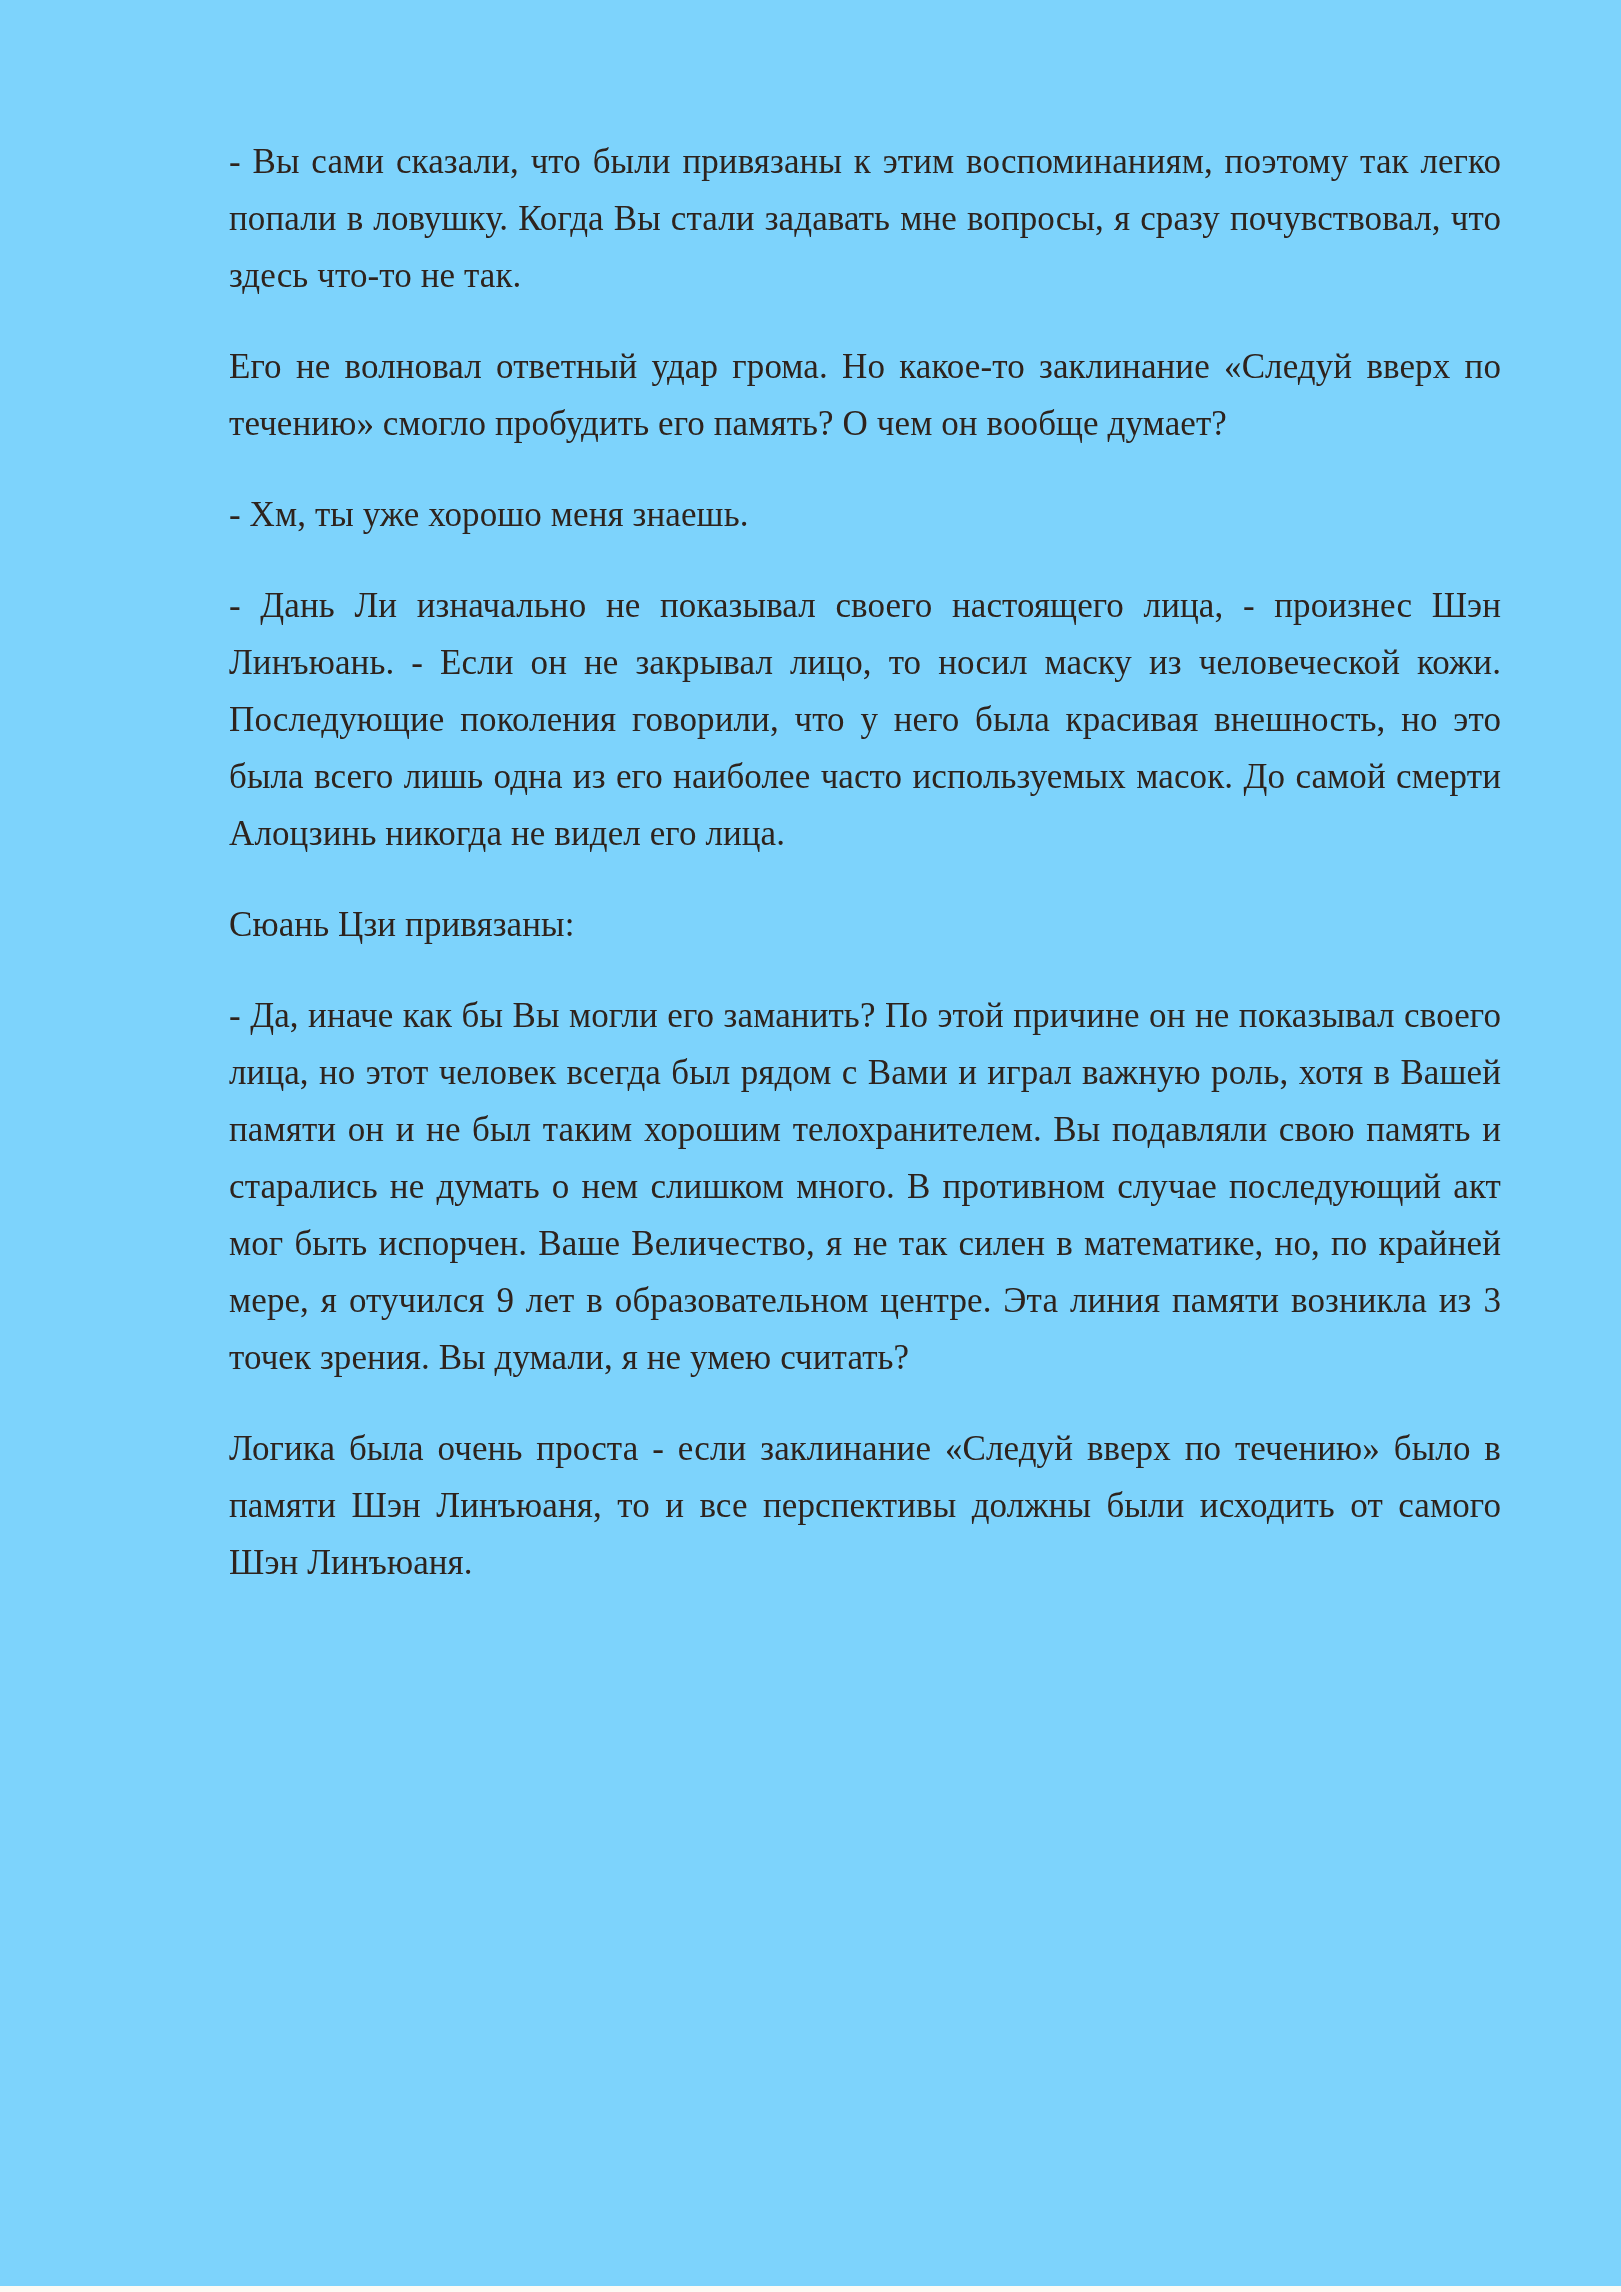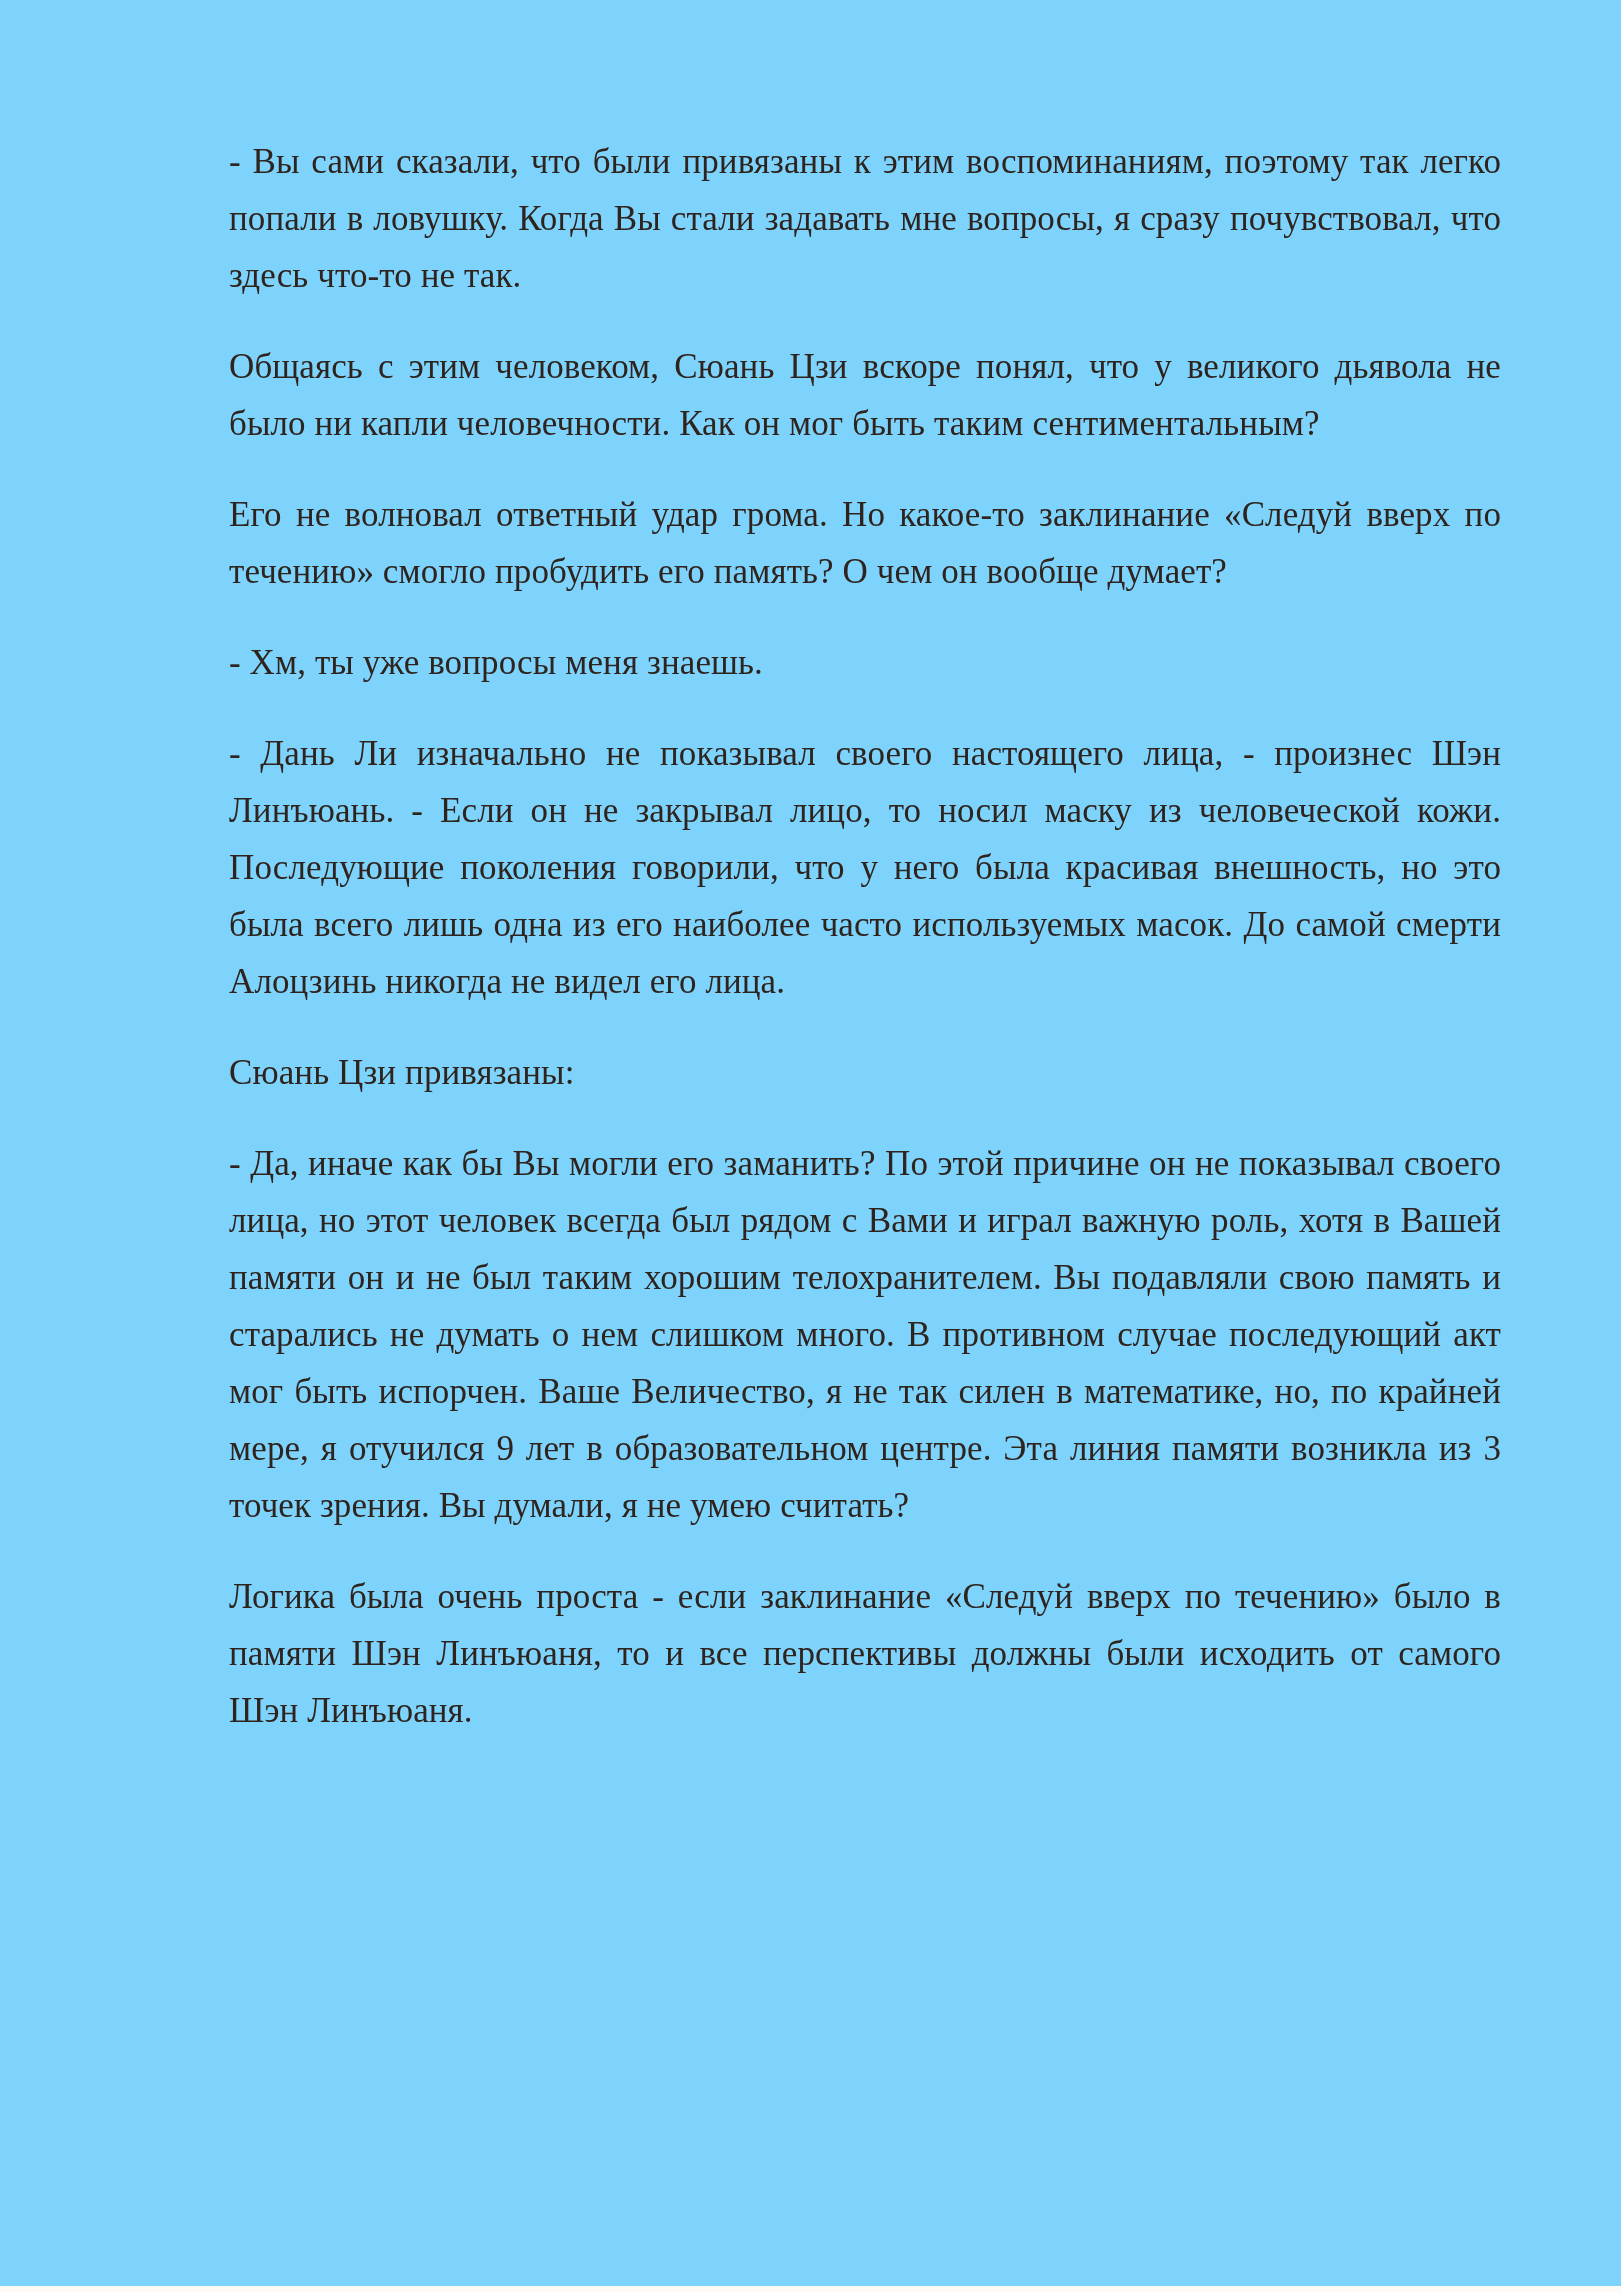--- a/index.html
+++ b/index.html
@@ -48,23 +48,22 @@
       height: 6.9px;
       background: #fdfaf4;
     }
   </style>
 </head>
 <body>
 
 <div class="page">
   <div class="text-column">
       <p class="para">- Вы сами сказали, что были привязаны к этим воспоминаниям, поэтому так легко попали в ловушку. Когда Вы стали задавать мне вопросы, я сразу почувствовал, что здесь что-то не так.</p>
-      <p class="para">Общаясь с этим человеком, Сюань Цзи вскоре понял, что у великого дьявола не было ни капли человечности. Как он мог быть таким сентиментальным?</p>
       <p class="para">Его не волновал ответный удар грома. Но какое-то заклинание «Следуй вверх по течению» смогло пробудить его память? О чем он вообще думает?</p>
-      <p class="para">- Хм, ты уже вопросы меня знаешь.</p>
+      <p class="para">- Хм, ты уже хорошо меня знаешь.</p>
       <p class="para">- Дань Ли изначально не показывал своего настоящего лица, - произнес Шэн Линъюань. - Если он не закрывал лицо, то носил маску из человеческой кожи. Последующие поколения говорили, что у него была красивая внешность, но это была всего лишь одна из его наиболее часто используемых масок. До самой смерти Алоцзинь никогда не видел его лица.</p>
       <p class="para">Сюань Цзи привязаны:</p>
       <p class="para">- Да, иначе как бы Вы могли его заманить? По этой причине он не показывал своего лица, но этот человек всегда был рядом с Вами и играл важную роль, хотя в Вашей памяти он и не был таким хорошим телохранителем. Вы подавляли свою память и старались не думать о нем слишком много. В противном случае последующий акт мог быть испорчен. Ваше Величество, я не так силен в математике, но, по крайней мере, я отучился 9 лет в образовательном центре. Эта линия памяти возникла из 3 точек зрения. Вы думали, я не умею считать?</p>
       <p class="para">Логика была очень проста - если заклинание «Следуй вверх по течению» было в памяти Шэн Линъюаня, то и все перспективы должны были исходить от самого Шэн Линъюаня.</p>
     </div>
   <div class="bottom-strip"></div>
 </div>
 
 
 </body></html>

